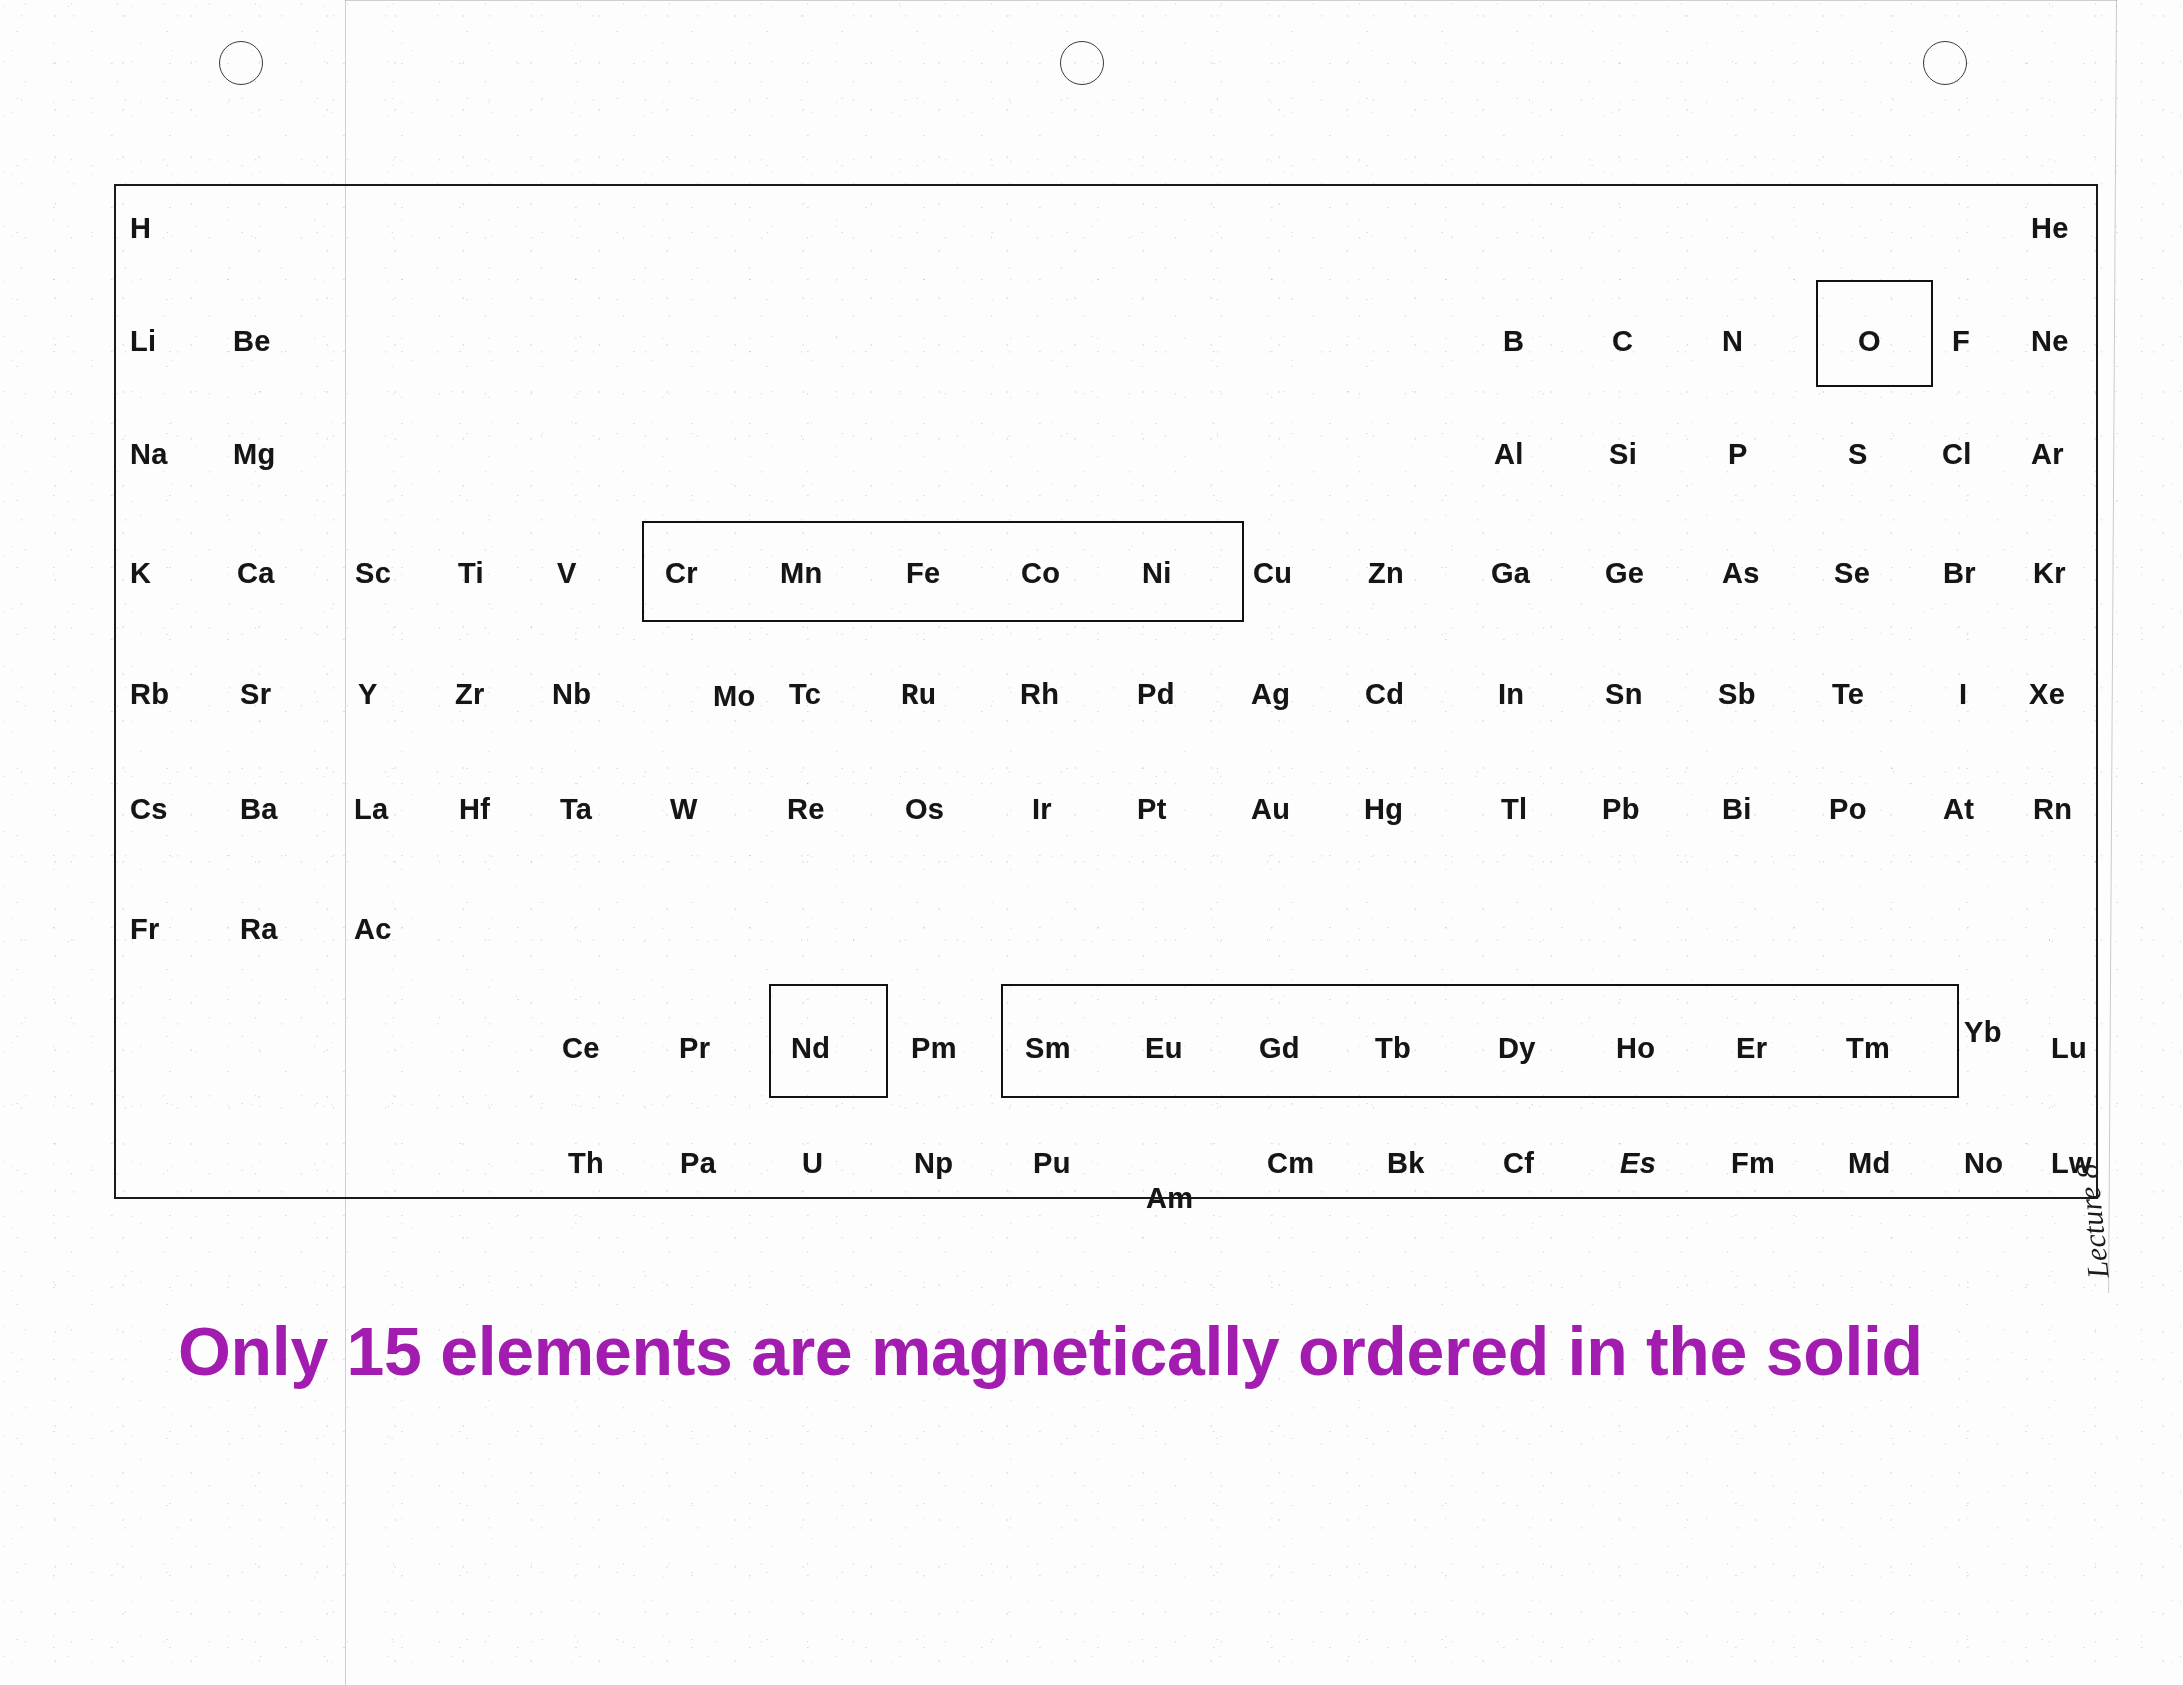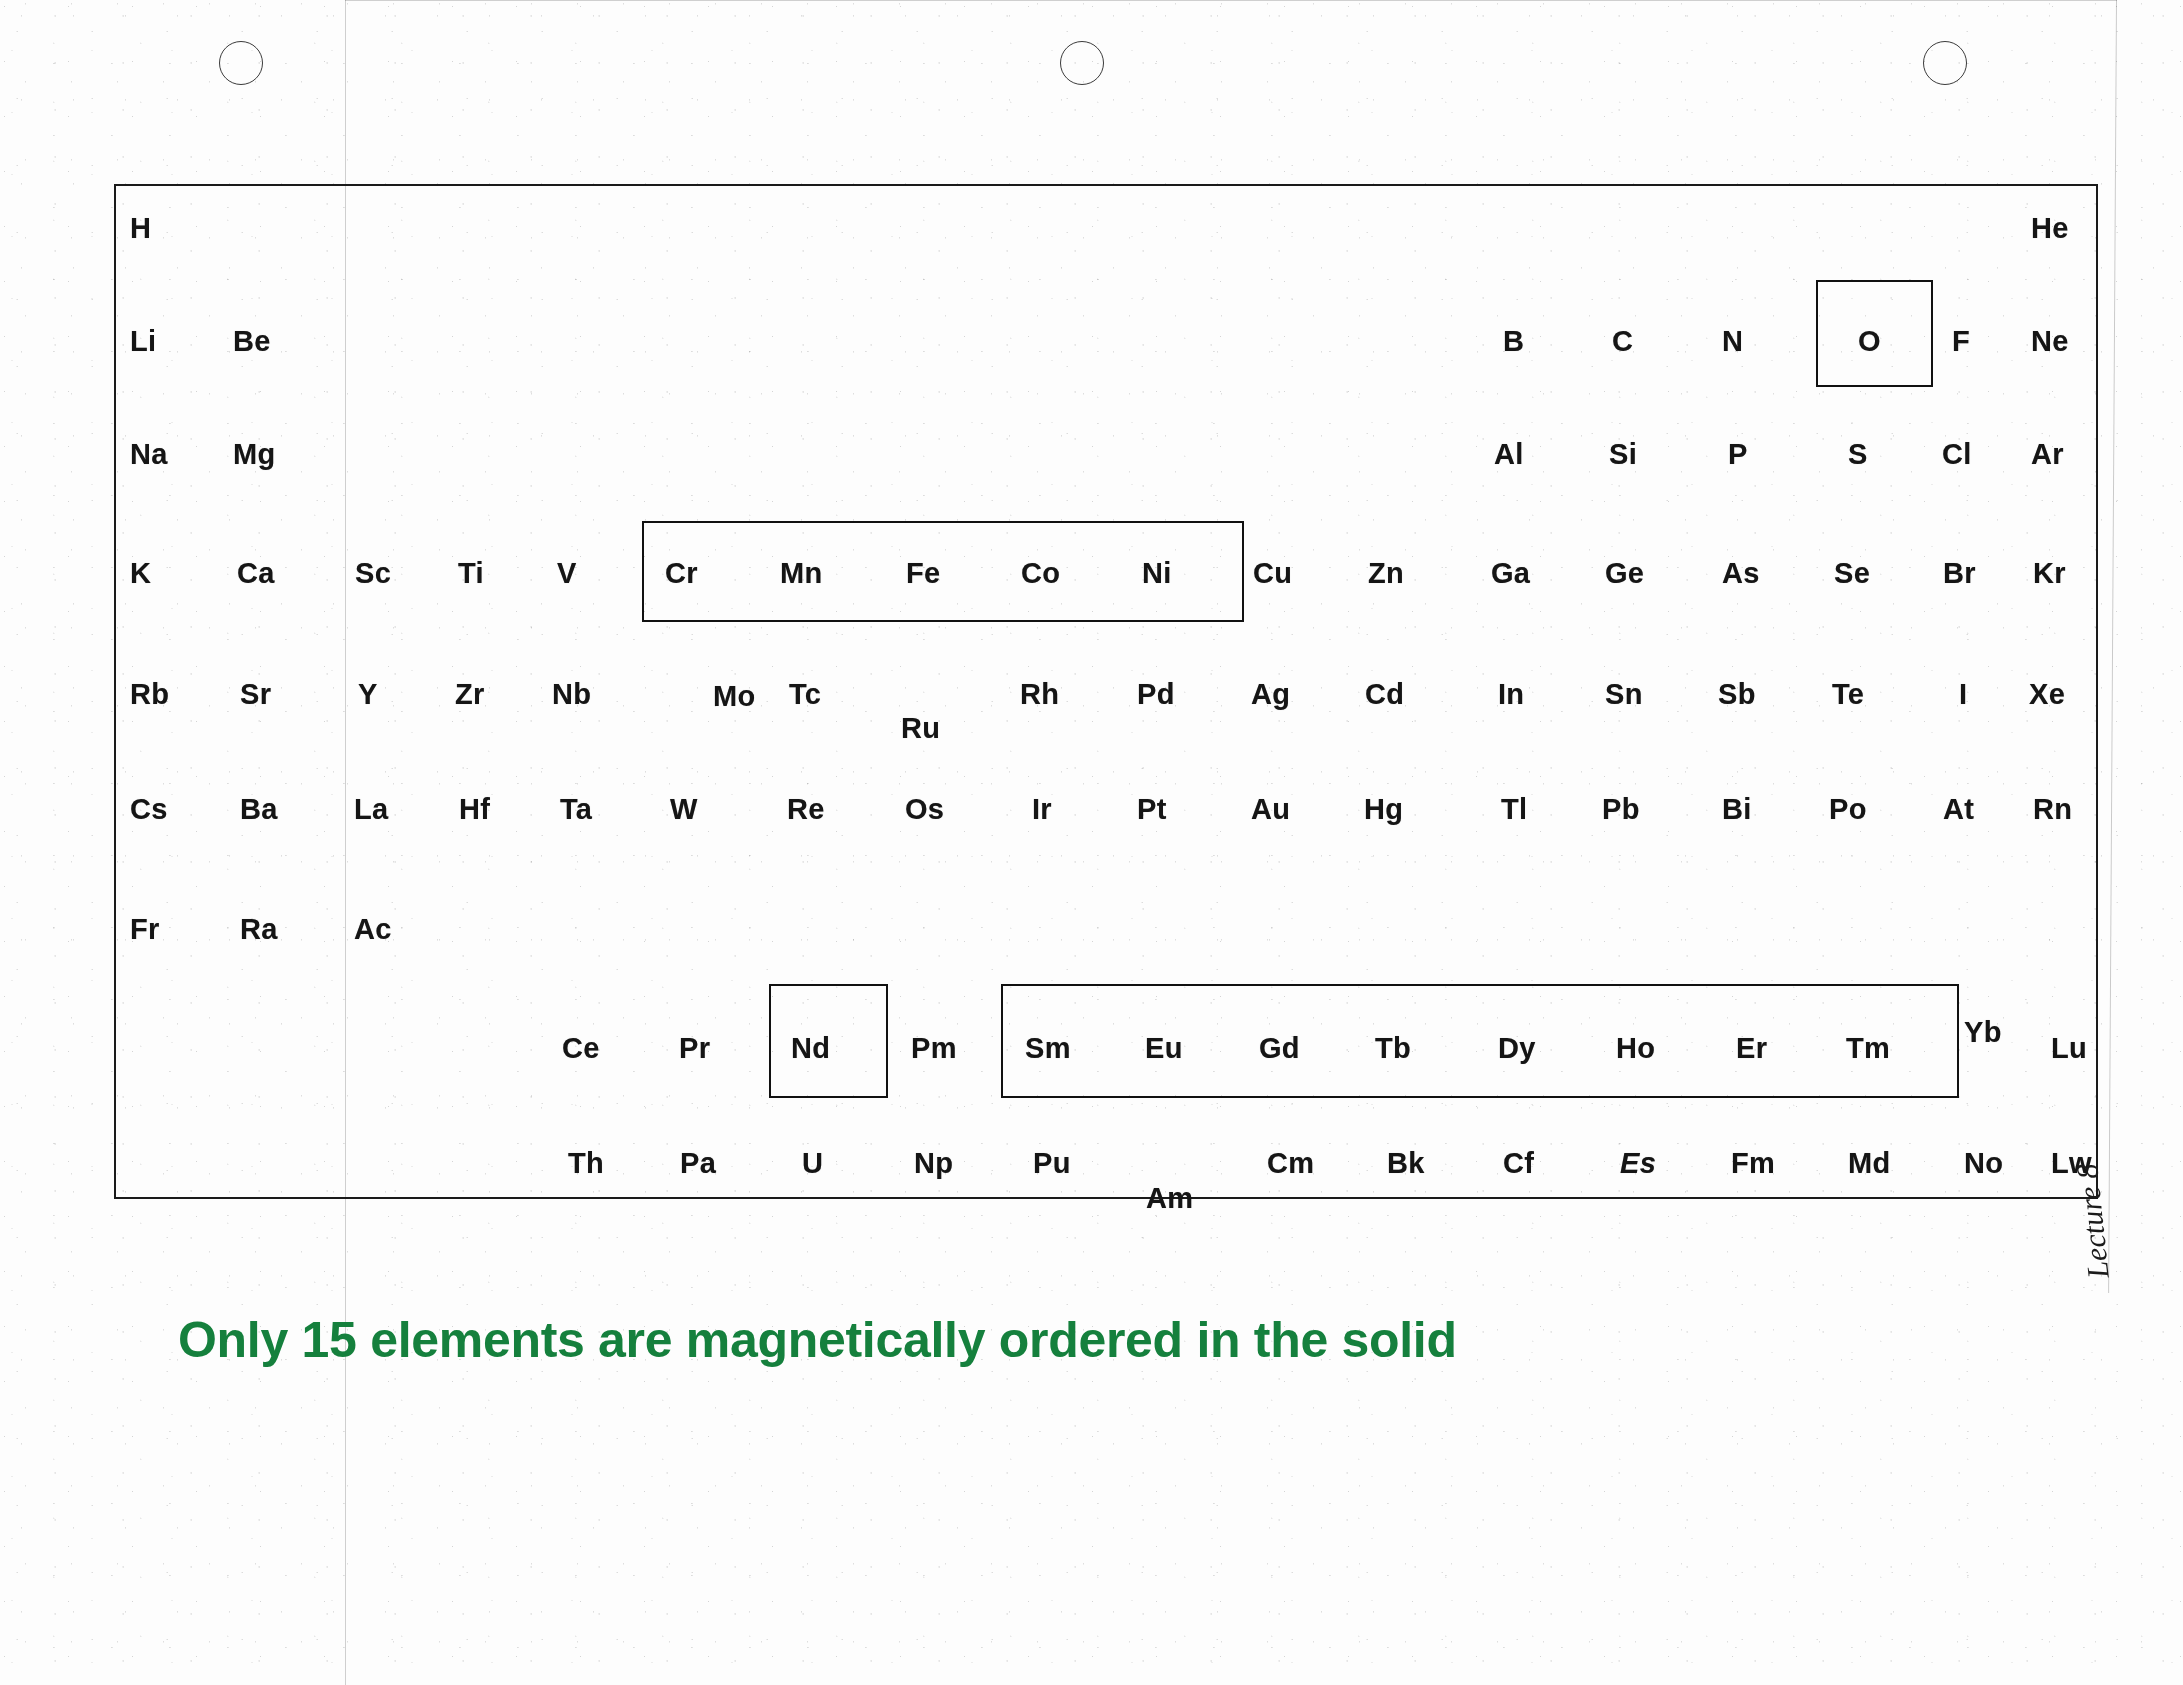--- a/index.html
+++ b/index.html
@@ -88,24 +88,24 @@
     border: 2px solid #111111;
     box-sizing: border-box;
     background: transparent;
   }
 
   .caption {
     position: absolute;
     left: 178px;
     top: 1310px;
     width: 1923px;
-    font-size: 50px;
+    font-size: 68px;
     font-weight: bold;
     line-height: 1.22;
-    color: #15803d;
+    color: #a21caf;
     letter-spacing: -0.3px;
   }
   .caption .underline {
     border-bottom: 3.3px solid #111111;
     padding-bottom: 1.3px;
   }
 
   .margin-note {
     position: absolute;
     left: 2082px;
@@ -179,21 +179,21 @@
 <div class="cell" style="left:1943px; top:557px;">Br</div>
 <div class="cell" style="left:2033px; top:557px;">Kr</div>
 
 <div class="cell" style="left:130px;  top:678px;">Rb</div>
 <div class="cell" style="left:240px;  top:678px;">Sr</div>
 <div class="cell" style="left:358px;  top:678px;">Y</div>
 <div class="cell" style="left:455px;  top:678px;">Zr</div>
 <div class="cell" style="left:552px;  top:678px;">Nb</div>
 <div class="cell" style="left:667px; top:680px;margin-left:46px;">Mo</div>
 <div class="cell" style="left:789px; top:678px;">Tc</div>
-<div class="cell" style="left:901px; top:712px;">Ru</div>
+<div class="cell" style="left:901px; top:680px;font-family:Liberation Mono, monospace;">Ru</div>
 <div class="cell" style="left:1020px; top:678px;">Rh</div>
 <div class="cell" style="left:1137px; top:678px;">Pd</div>
 <div class="cell" style="left:1251px; top:678px;">Ag</div>
 <div class="cell" style="left:1365px; top:678px;">Cd</div>
 <div class="cell" style="left:1498px; top:678px;">In</div>
 <div class="cell" style="left:1605px; top:678px;">Sn</div>
 <div class="cell" style="left:1718px; top:678px;">Sb</div>
 <div class="cell" style="left:1832px; top:678px;">Te</div>
 <div class="cell" style="left:1959px; top:678px;">I</div>
 <div class="cell" style="left:2029px; top:678px;">Xe</div>

